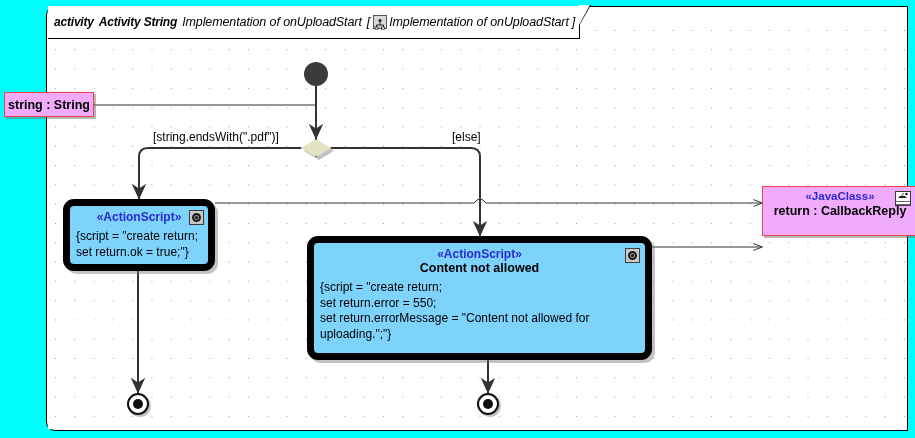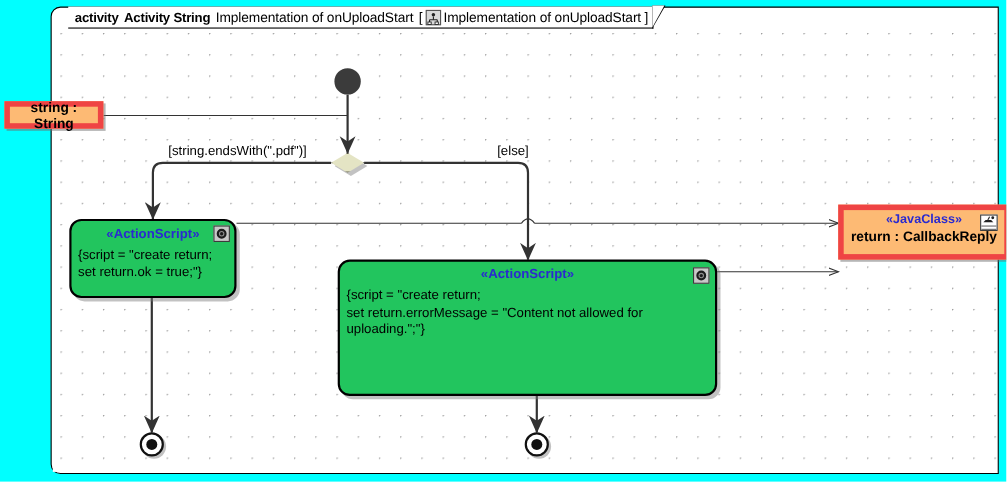--- a/index.html
+++ b/index.html
@@ -37,34 +37,35 @@
     background-color: #ffffff;
     background-image:
       radial-gradient(circle at 0.5px 0.5px, #9a9a9a 0.7px, rgba(255,255,255,0) 0.9px);
     background-size: 19.3px 19.3px;
     background-position: 7px 4px;
   }
 
   
   #frame-tab {
     position: absolute;
-    left: 62px;
+    left: 48px;
     top: 6px;
-    height: 20px;
+    height: 33px;
     background: #ffffff;
     border: 1px solid #000000;
     border-top: none;
     border-left: none;
     border-radius: 0 0 0 0;
     box-sizing: border-box;
     display: flex;
     align-items: center;
     padding: 0 4px 0 6px;
     white-space: nowrap;
     z-index: 6;
+    font-style: italic;
   }
   #frame-tab:after {
     content: "";
     position: absolute;
     right: -11px;
     top: -1px;
     width: 0;
     height: 0;
     border-top: 20px solid #ffffff;
     border-right: 11px solid transparent;
@@ -125,22 +126,22 @@
   .body-line {
     color: #000;
     font-size: 12px;
     line-height: 15.5px;
     white-space: nowrap;
   }
 
   
   .action {
     position: absolute;
-    background: #22c55e;
-    border: 2px solid #000000;
+    background: #7dd3fc;
+    border: 7px solid #000000;
     border-radius: 11px;
     box-sizing: border-box;
     box-shadow: 3px 3px 0 rgba(120,120,120,0.45);
     z-index: 4;
   }
   .action .hdr { padding-top: 4px; }
   .action .bodybox {
     padding: 5px 0 5px 6px;
   }
   .corner-icon {
@@ -172,22 +173,22 @@
   }
 
   #action-allowed   { left: 63px;  top: 199px; width: 152px; height: 72px; }
   #action-allowed .corner-icon  { right: 4px; top: 4px; }
   #action-notallowed { left: 307px; top: 236px; width: 345px; height: 124px; }
   #action-notallowed .corner-icon { right: 5px; top: 5px; }
 
   
   .objnode {
     position: absolute;
-    background: #fdba74;
-    border: 5px solid #ef4444;
+    background: #f0abfc;
+    border: 1px solid #ef4444;
     box-sizing: border-box;
     box-shadow: 2px 2px 0 rgba(110,110,110,0.5);
     z-index: 5;
   }
   #string-node {
     left: 4px;
     top: 92px;
     width: 90px;
     height: 25px;
     display: flex;
@@ -388,23 +389,25 @@
       <div class="body-line">set return.ok = true;"}</div>
     </div>
   </div>
 
   <div class="action" id="action-notallowed">
     <div class="corner-icon">
         <span class="ring"></span>
       </div>
     <div class="hdr">
       <div class="stereo">«ActionScript»</div>
+      <div class="nodename">Content not allowed</div>
     </div>
     <div class="bodybox">
       <div class="body-line">{script = "create return;</div>
+      <div class="body-line">set return.error = 550;</div>
       <div class="body-line">set return.errorMessage = "Content not allowed for</div>
       <div class="body-line">uploading.";"}</div>
     </div>
   </div>
 
   <div id="javaclass-node" class="objnode">
     <div id="jc-icon">
       <svg width="14" height="9" viewBox="0 0 14 9" style="position:absolute;left:0;top:0">
         <path d="M7 1 C8.5 2, 5 3, 6.5 4.5" stroke="#222" stroke-width="1" fill="none"></path>
         <path d="M2 6 L11 6 L9 4 L4 4 z" fill="#222"></path>

